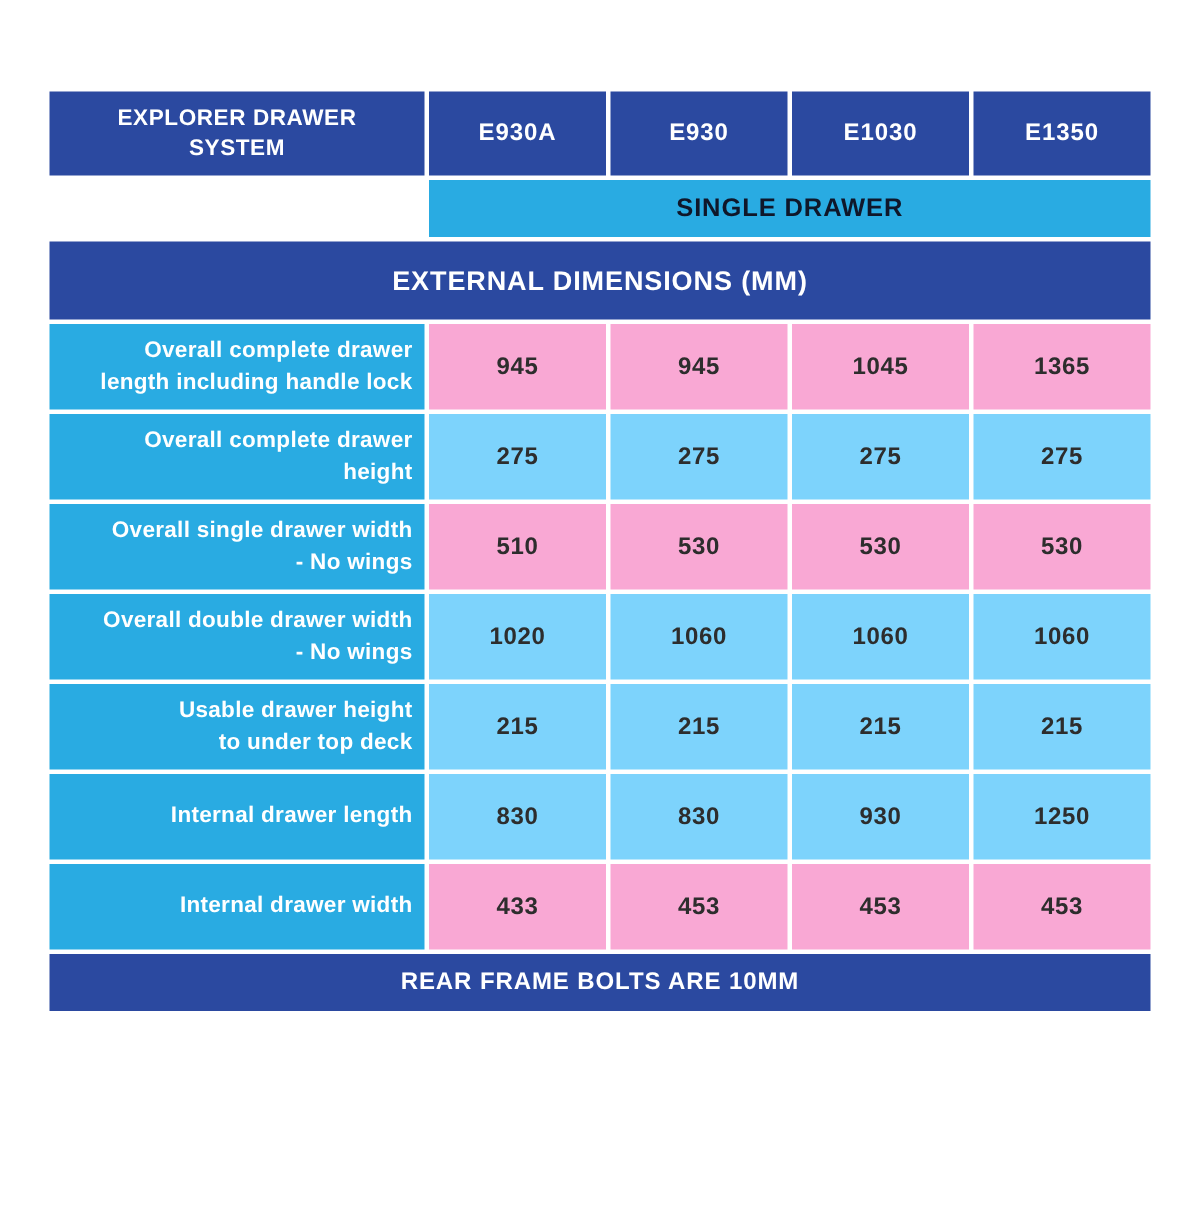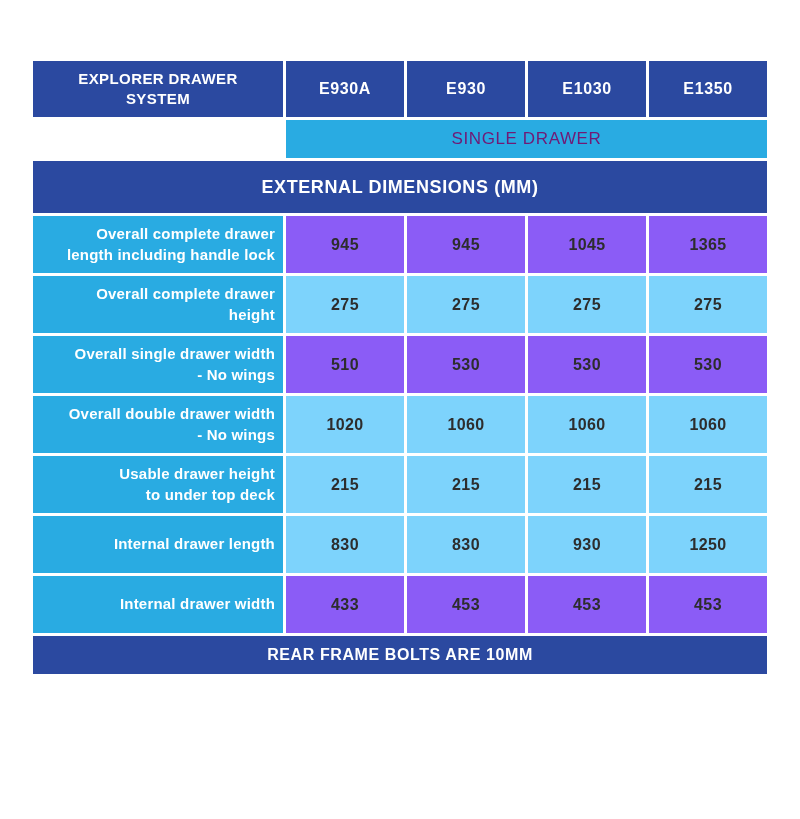--- a/index.html
+++ b/index.html
@@ -40,22 +40,22 @@
   }
   td.model {
     font-size: 16px;
     letter-spacing: 0.6px;
   }
   tr.r-header { height: 56px; }
 
   tr.r-single { height: 38px; }
   td.cyan-banner {
     background: #29abe2;
-    color: #701a75;
-    font-weight: normal;
+    color: #0f172a;
+    font-weight: bold;
     text-align: center;
     font-size: 17px;
     letter-spacing: 0.6px;
   }
   td.blank { background: transparent; }
 
   tr.r-banner { height: 52px; }
   td.banner {
     font-size: 18px;
     letter-spacing: 0.6px;
@@ -67,21 +67,21 @@
     color: #ffffff;
     font-weight: bold;
     text-align: right;
     font-size: 15px;
     line-height: 1.35;
     padding: 6px 8px 6px 12px;
     white-space: pre-line;
     letter-spacing: 0.2px;
   }
   td.val {
-    background: #8b5cf6;
+    background: #f9a8d4;
     color: #2d2d2d;
     font-weight: bold;
     text-align: center;
     font-size: 16px;
     letter-spacing: 0.4px;
   }
   tr.alt td.val { background: #7dd3fc; }
 
   tr.r-footer { height: 38px; }
   td.footer-cell {

